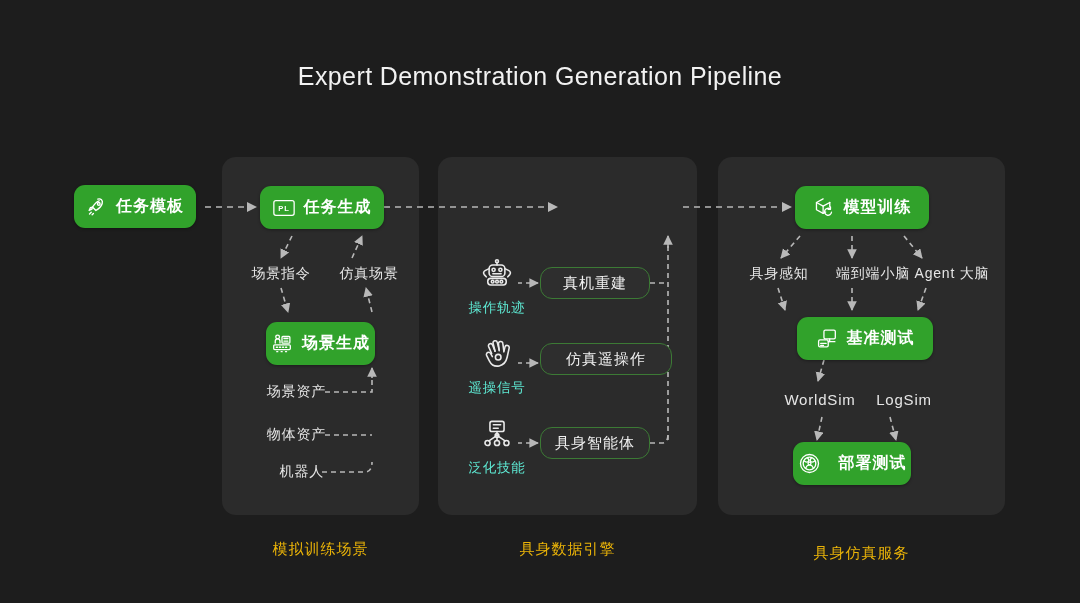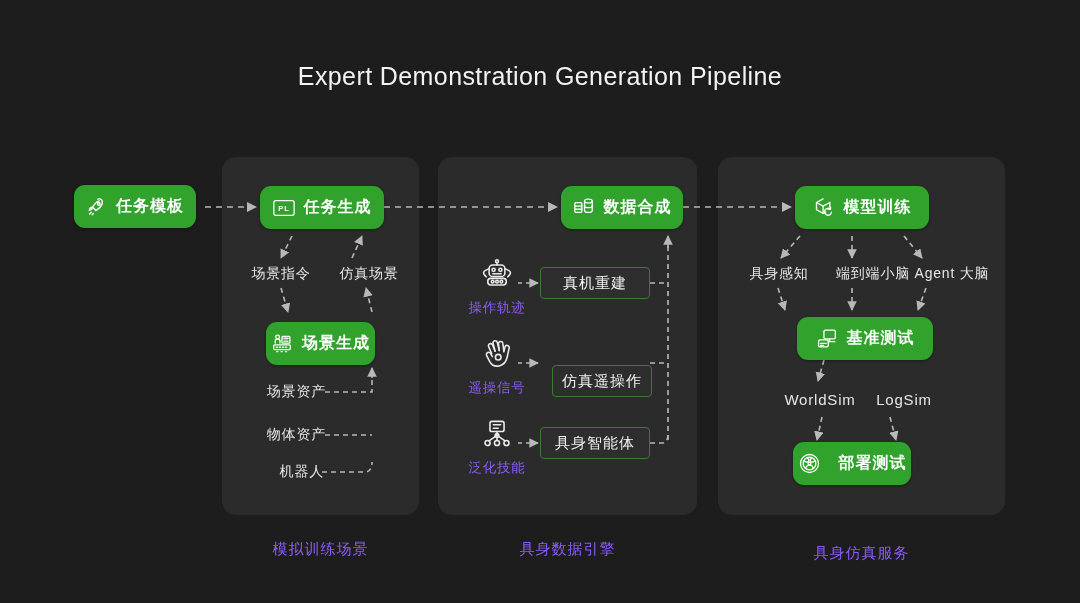--- a/index.html
+++ b/index.html
@@ -22,21 +22,21 @@
   
   .panel {
     position: absolute;
     background: #2b2b2b;
     border-radius: 14px;
   }
   .panel-caption {
     position: absolute;
     text-align: center;
     font-size: 15px;
-    color: #8b5cf6;
+    color: #eab308;
     letter-spacing: 1px;
   }
 
   
   .pill {
     position: absolute;
     display: flex; align-items: center; justify-content: center;
     gap: 9px;
     background: #31a22b;
     border-radius: 11px;
@@ -47,40 +47,40 @@
     box-shadow: 0 1px 3px rgba(0,0,0,.35);
   }
   .pill .ico { display: flex; align-items: center; justify-content: center; flex: 0 0 auto; }
   .pill .lbl { white-space: nowrap; line-height: 1; padding-bottom: 1px; }
 
   
   .obox {
     position: absolute;
     display: flex; align-items: center; justify-content: center;
     border: 1.4px solid #3c7a35;
-    border-radius: 4px;
+    border-radius: 12px;
     background: #2e2e2e;
     color: #f0f0f0;
     font-size: 15px; letter-spacing: 1px;
     white-space: nowrap;
   }
 
   
   .tlabel {
     position: absolute;
     color: #e6e6e6;
     font-size: 14px;
     letter-spacing: .8px;
     white-space: nowrap;
     text-align: center;
   }
 
   
   .iconitem { position: absolute; display: flex; flex-direction: column; align-items: center; gap: 5px; }
-  .iconitem .cap { color: #8b5cf6; font-size: 13.5px; letter-spacing: .7px; white-space: nowrap; }
+  .iconitem .cap { color: #5eead4; font-size: 13.5px; letter-spacing: .7px; white-space: nowrap; }
 
   
   svg.links { position: absolute; left: 0; top: 0; width: 1080px; height: 603px; pointer-events: none; }
 </style>
 </head>
 <body>
 
 <div id="stage">
 
   <div class="title">Expert Demonstration Generation Pipeline</div>
@@ -193,32 +193,20 @@
         <path d="M6 21.3h1.2M11 21.3h1.2M16 21.3h1.2"></path>
       </svg>
     </span>
     <span class="lbl">场景生成</span>
   </div>
 
   <div class="tlabel" style="left:246px; top:383px; width:80px; text-align:right;">场景资产</div>
   <div class="tlabel" style="left:246px; top:426px; width:80px; text-align:right;">物体资产</div>
   <div class="tlabel" style="left:246px; top:463px; width:78px; text-align:right;">机器人</div>
 
-  <div class="pill" style="left:561px; top:186px; width:122px; height:43px;">
-    <span class="ico">
-      <svg width="22" height="21" viewBox="0 0 24 24" fill="none" stroke="#ffffff" stroke-width="1.5" stroke-linecap="round" stroke-linejoin="round">
-        <rect x="1.5" y="6.5" width="8" height="11" rx="1.2"></rect>
-        <path d="M1.5 10.5h8M1.5 14h8"></path>
-        <ellipse cx="17" cy="4.6" rx="4.4" ry="2.2"></ellipse>
-        <path d="M12.6 4.6v5.4c0 1.2 2 2.2 4.4 2.2s4.4-1 4.4-2.2V4.6"></path>
-        <path d="M12.6 10v5.4c0 1.2 2 2.2 4.4 2.2s4.4-1 4.4-2.2V10"></path>
-      </svg>
-    </span>
-    <span class="lbl">数据合成</span>
-  </div>
 
   <div class="iconitem" style="left:466px; top:258px; width:62px;">
     <span>
       <svg width="34" height="32" viewBox="0 0 28 26" fill="none" stroke="#eaeaea" stroke-width="1.3" stroke-linecap="round" stroke-linejoin="round">
         <circle cx="14" cy="2.4" r="1.2"></circle>
         <path d="M14 3.6v2"></path>
         <rect x="7.5" y="5.6" width="13" height="9.5" rx="3"></rect>
         <circle cx="11.2" cy="9.6" r="1.3"></circle>
         <circle cx="16.8" cy="9.6" r="1.3"></circle>
         <path d="M10.6 12.8h6.8"></path>
@@ -238,21 +226,21 @@
       <svg width="34" height="32" viewBox="0 0 28 26" fill="none" stroke="#eaeaea" stroke-width="1.3" stroke-linecap="round" stroke-linejoin="round">
         <path d="M9.6 12.6 7.1 6.9c-.4-1 .1-2 1.1-2.3 1-.3 1.9.2 2.2 1.1l2 5"></path>
         <path d="M12.4 10.7 10.8 4.3c-.3-1 .3-2 1.3-2.2 1-.2 1.9.3 2.1 1.3l1.6 6.2"></path>
         <path d="M15.8 10.3l-.6-5.6c-.1-1 .6-1.9 1.6-2 1-.1 1.9.6 2 1.6l.8 6.2"></path>
         <path d="M19.6 11.2l.9-3.8c.2-1 1.2-1.6 2.2-1.4.9.2 1.5 1.1 1.3 2.1l-1.6 7.4c-.8 3.8-3.2 6.6-6.6 7.3-3.6.7-6.5-1-8-4l-2.3-4.5c-.5-.9-.1-2 .8-2.5.9-.4 2-.1 2.5.8l1.4 2.5"></path>
         <circle cx="15" cy="15.6" r="2.3"></circle>
       </svg>
     </span>
     <span class="cap">遥操信号</span>
   </div>
-  <div class="obox" style="left:540px; top:365px; width:100px; height:32px;margin-left:12px;">仿真遥操作</div>
+  <div class="obox" style="left:540px; top:343px; width:132px; height:32px;">仿真遥操作</div>
 
   <div class="iconitem" style="left:466px; top:418px; width:62px;">
     <span>
       <svg width="34" height="32" viewBox="0 0 28 26" fill="none" stroke="#eaeaea" stroke-width="1.3" stroke-linecap="round" stroke-linejoin="round">
         <rect x="8.2" y="2.6" width="11.6" height="8.4" rx="1.6"></rect>
         <path d="M11 5.4h6M11 8.2h4"></path>
         <path d="M14 11v3.2"></path>
         <path d="M14 14.2 7.4 18.6M14 14.2l6.6 4.4"></path>
         <circle cx="14" cy="14.2" r="1.5"></circle>
         <circle cx="6.2" cy="20.4" r="2.1"></circle>

